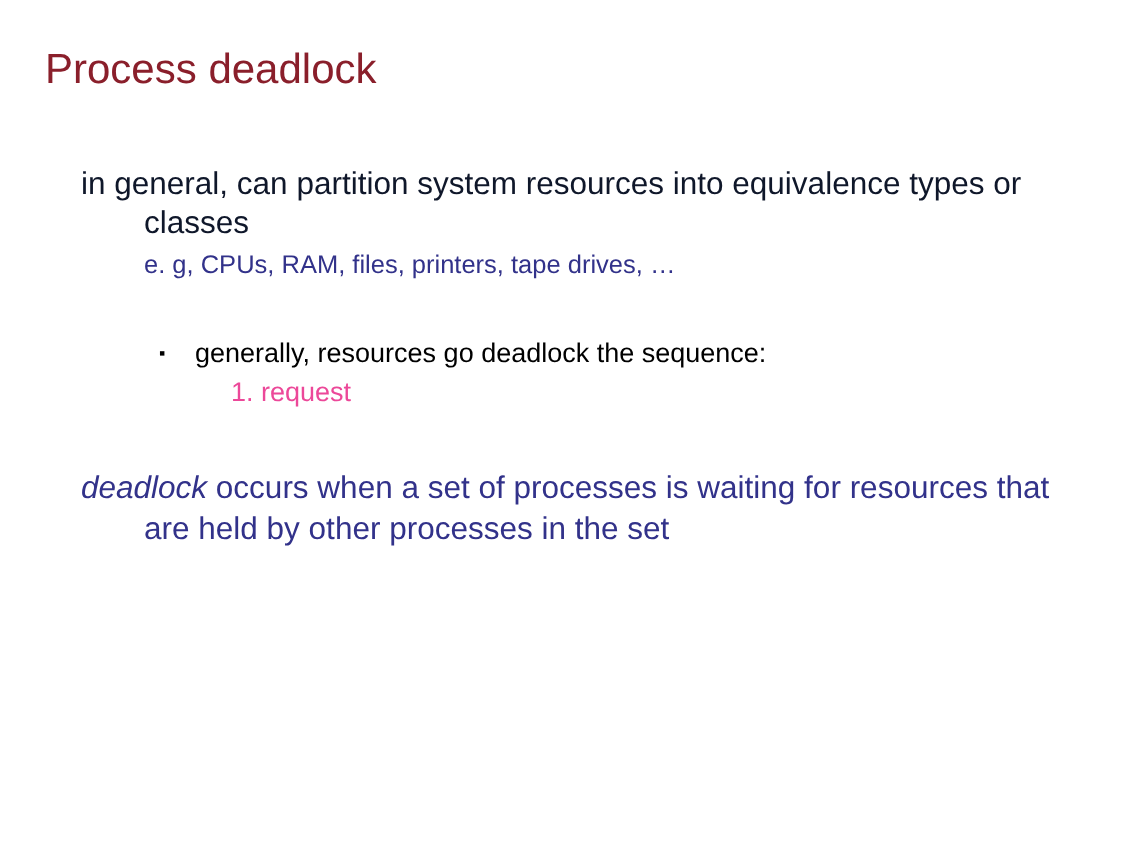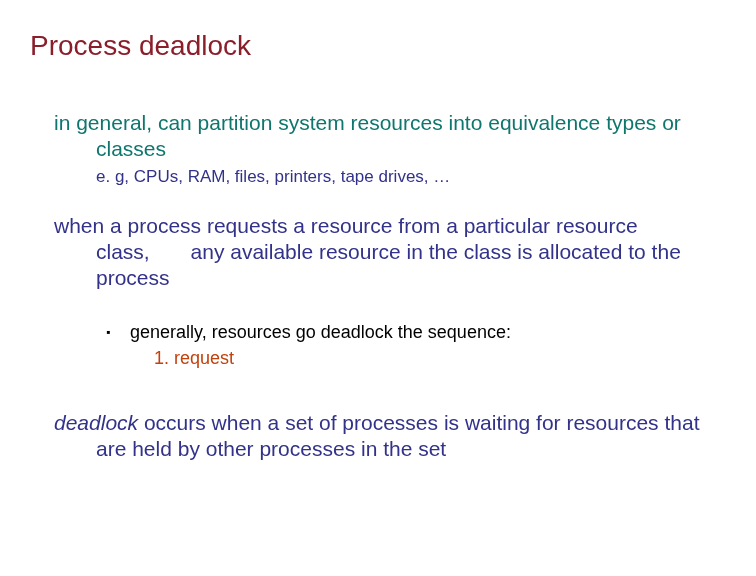--- a/index.html
+++ b/index.html
@@ -27,30 +27,30 @@
     font-weight: 400;
   }
   .body {
     position: absolute;
     left: 54px;
     top: 110px;
     right: 40px;
   }
   .p1 {
     font-size: 21px;
-    color: #0f766e;
+    color: #0f172a;
     line-height: 1.25;
     margin: 0 0 4px 0;
     text-indent: -42px;
     padding-left: 42px;
   }
   .sub1 {
     font-size: 17px;
     color: #32328a;
-    margin: 2px 0 26px 42px;
+    margin: 2px 0 36px 42px;
     line-height: 1.2;
   }
   .p2 {
     font-size: 21px;
     color: #32328a;
     line-height: 1.25;
     margin: 0 0 28px 0;
     text-indent: -42px;
     padding-left: 42px;
   }
@@ -73,21 +73,21 @@
     text-align: left;
   }
   .bullet-text {
     flex: 1;
   }
   .num-list {
     margin: 2px 0 0 24px;
   }
   .num-item {
     font-size: 18px;
-    color: #c2410c;
+    color: #ec4899;
     line-height: 1.35;
   }
   .p3 {
     font-size: 21px;
     color: #32328a;
     line-height: 1.25;
     margin: 0;
     text-indent: -42px;
     padding-left: 42px;
   }
@@ -97,23 +97,20 @@
 <body>
 <div class="slide">
 
   <div class="title">Process deadlock</div>
 
   <div class="body">
 
     <p class="p1">in general, can partition system resources into equivalence types or classes</p>
     <p class="sub1">e. g, CPUs, RAM, files, printers, tape drives, …</p>
 
-    <p class="p2">
-      <span>when a process requests a resource from a particular resource class,</span>&nbsp;&nbsp;&nbsp;&nbsp;&nbsp;&nbsp;&nbsp;<span>any available resource in the class is allocated to the process</span>
-    </p>
 
     <div class="bullet-block">
       <div class="bullet-row">
         <span class="bullet-sym">▪</span>
         <div class="bullet-text">
           <span>generally, resources go deadlock the sequence:</span>
           <div class="num-list">
             <div class="num-item">1.  request</div>
           </div>
         </div>

